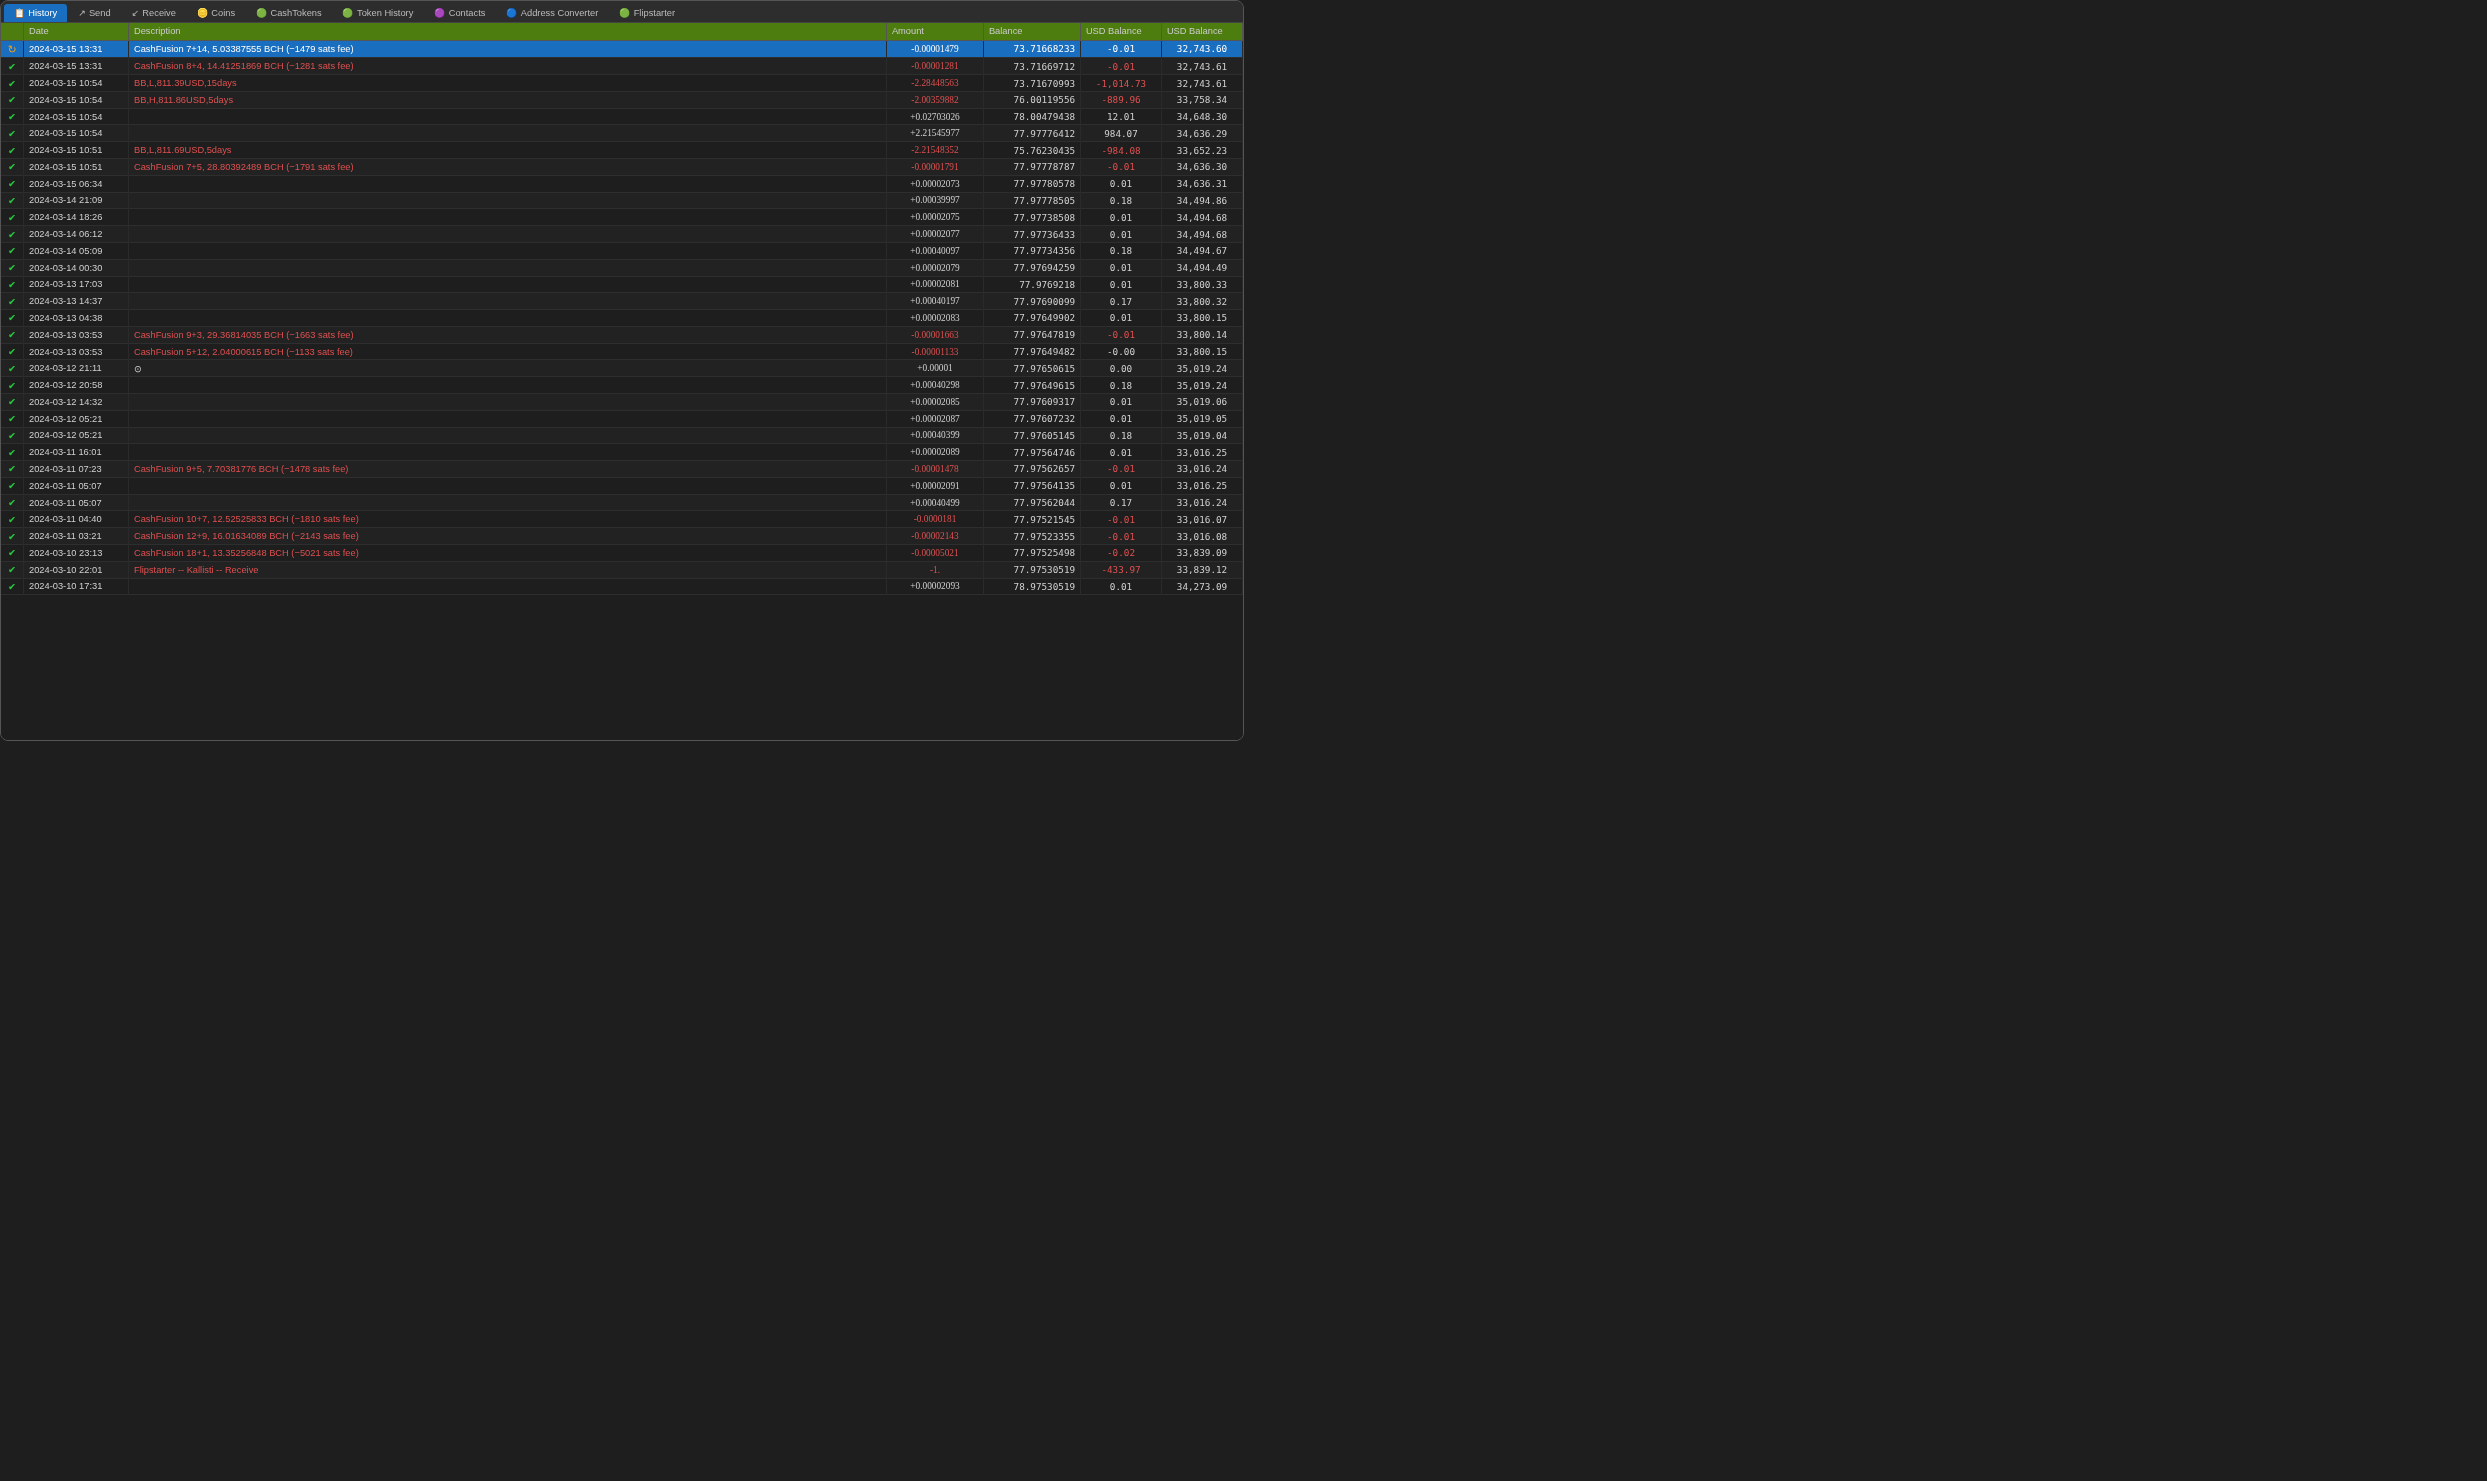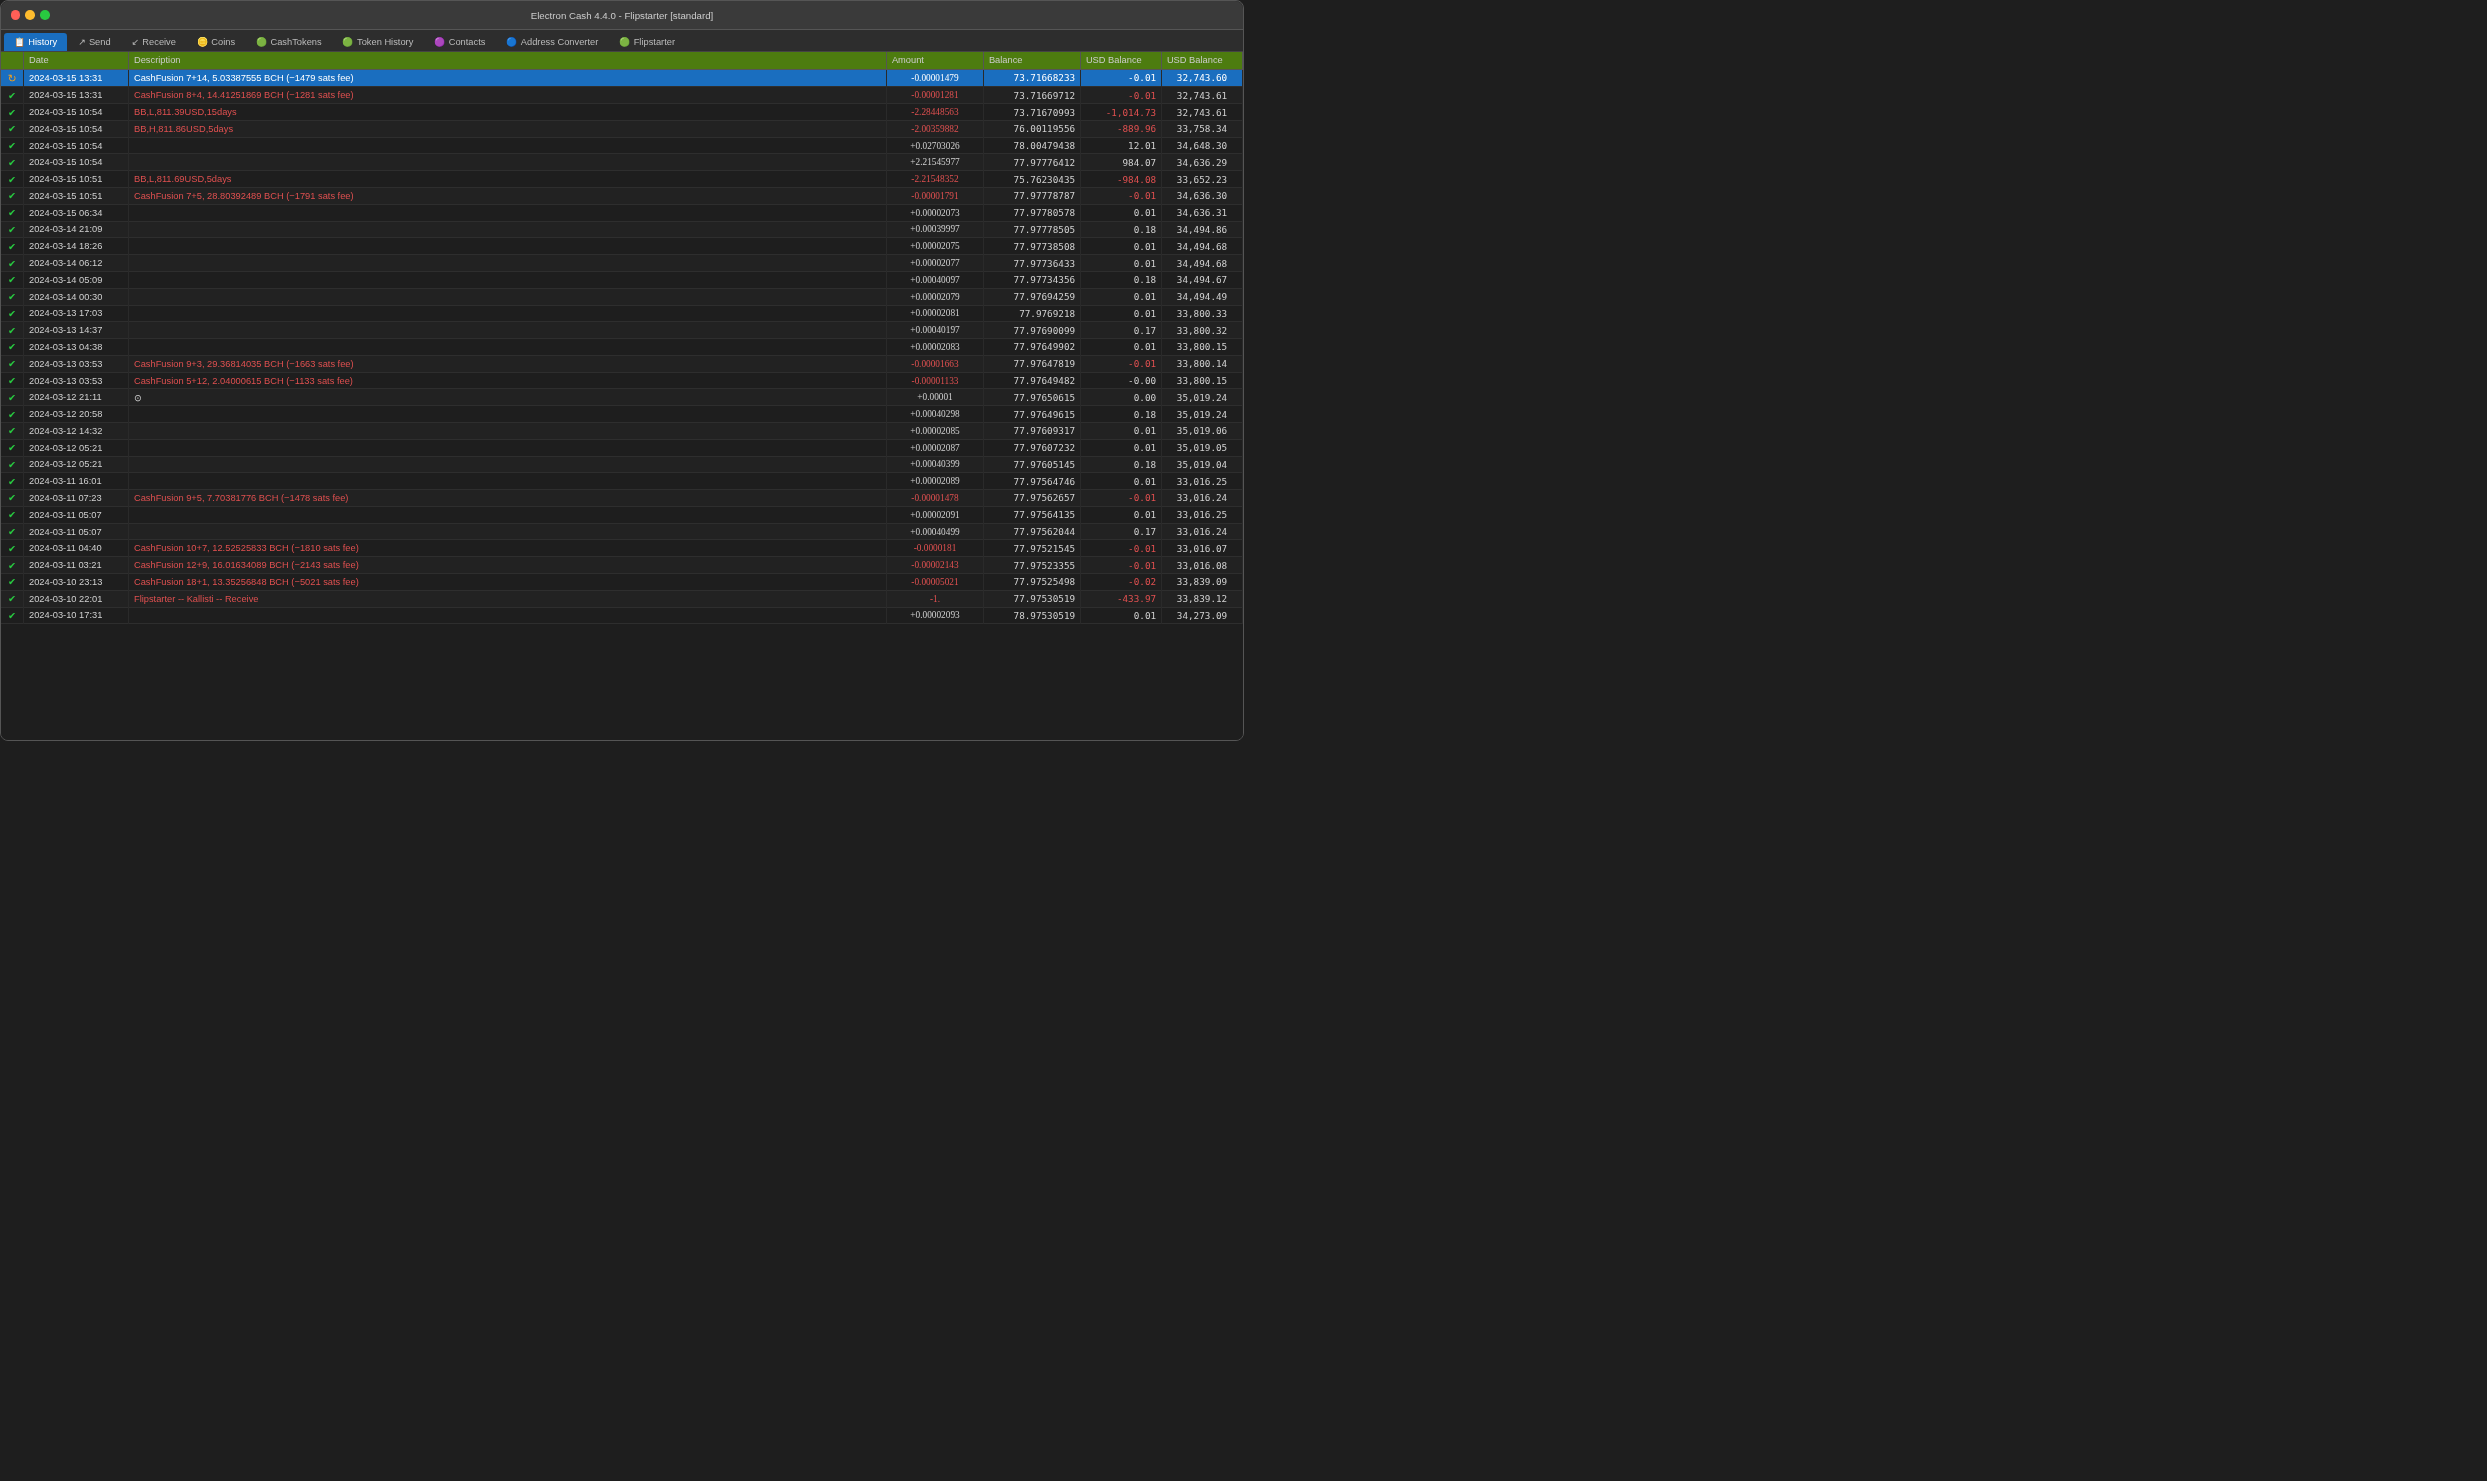--- a/index.html
+++ b/index.html
@@ -135,21 +135,21 @@
       overflow: hidden;
       text-overflow: ellipsis;
       border-right: 0.8px solid #2a2a2a;
     }
     .td-icon {
       text-align: center;
       font-size: 9.7px;
     }
     .td-amount { text-align: center; font-family: Liberation Serif, serif; }
     .td-balance { text-align: right; font-family: monospace; }
-    .td-usd-amount { text-align: right; font-family: monospace; }
+    .td-usd-amount { text-align: center; font-family: monospace; }
     .td-usd-balance { text-align: center; font-family: monospace; }
 
     .negative { color: #e05050; }
     .cf-text { color: #e05050; }
 
     .status-bar {
       background: #2d2d2d;
       border-top: 0.8px solid #444;
       padding: 3.2px 8px;
       display: flex;
@@ -174,28 +174,20 @@
       border-radius: 50%;
       background: #28c840;
       display: inline-block;
     }
   </style>
 </head>
 <body>
 
 <div class="window">
 
-  <div class="titlebar">
-    <div class="traffic-lights">
-      <div class="traffic-light tl-red"></div>
-      <div class="traffic-light tl-yellow"></div>
-      <div class="traffic-light tl-green"></div>
-    </div>
-    <span class="title-text">Electron Cash 4.4.0 - Flipstarter [standard]</span>
-  </div>
 
   <div class="tabs">
     <div class="tab active">
       <span class="tab-icon">📋</span>
       <span>History</span>
     </div>
     <div class="tab">
       <span class="tab-icon">↗</span>
       <span>Send</span>
     </div>

